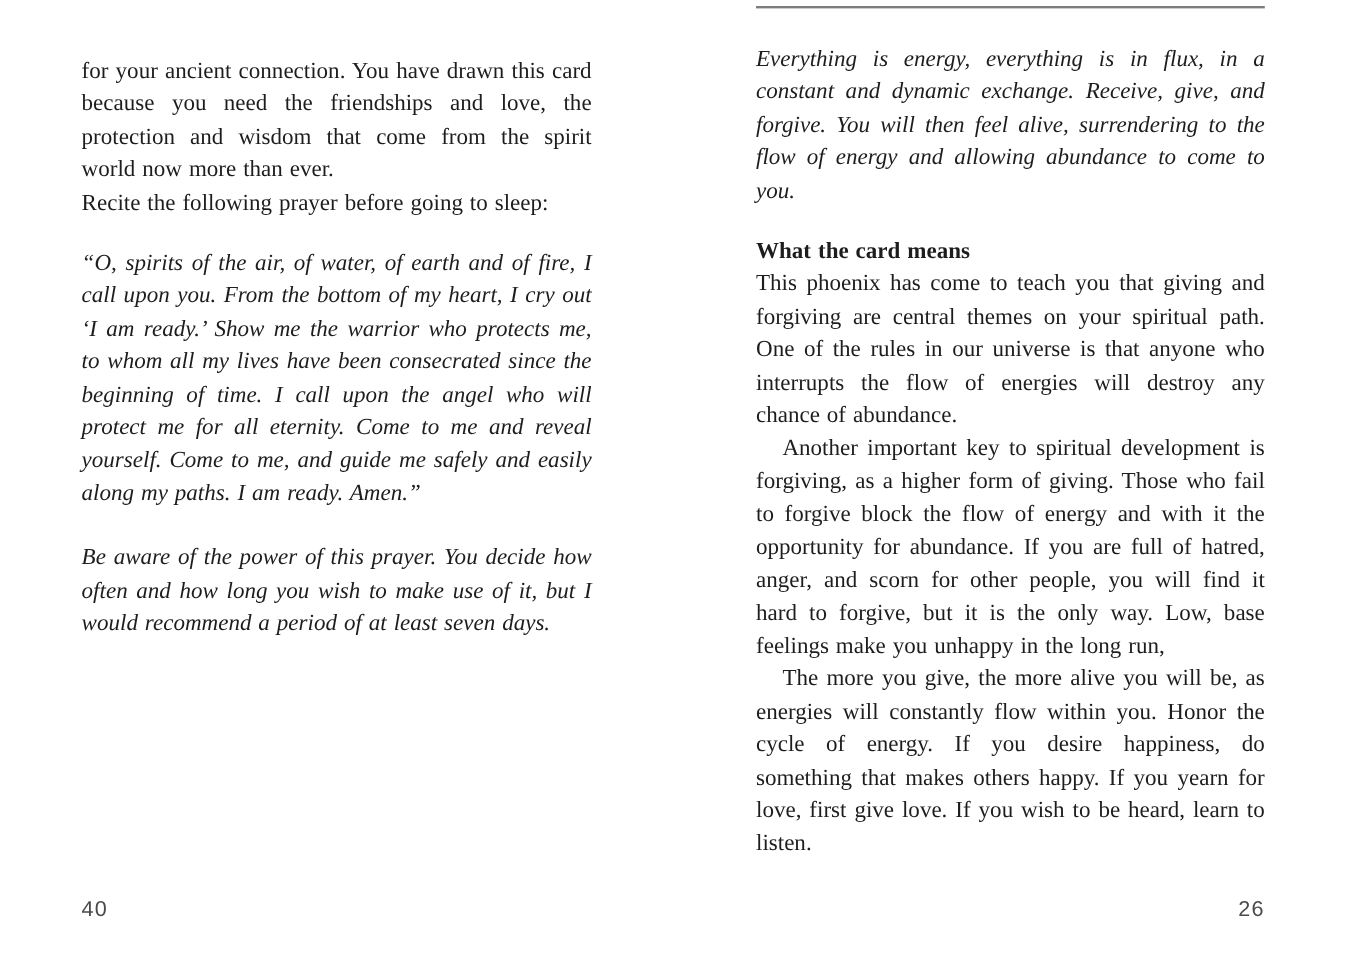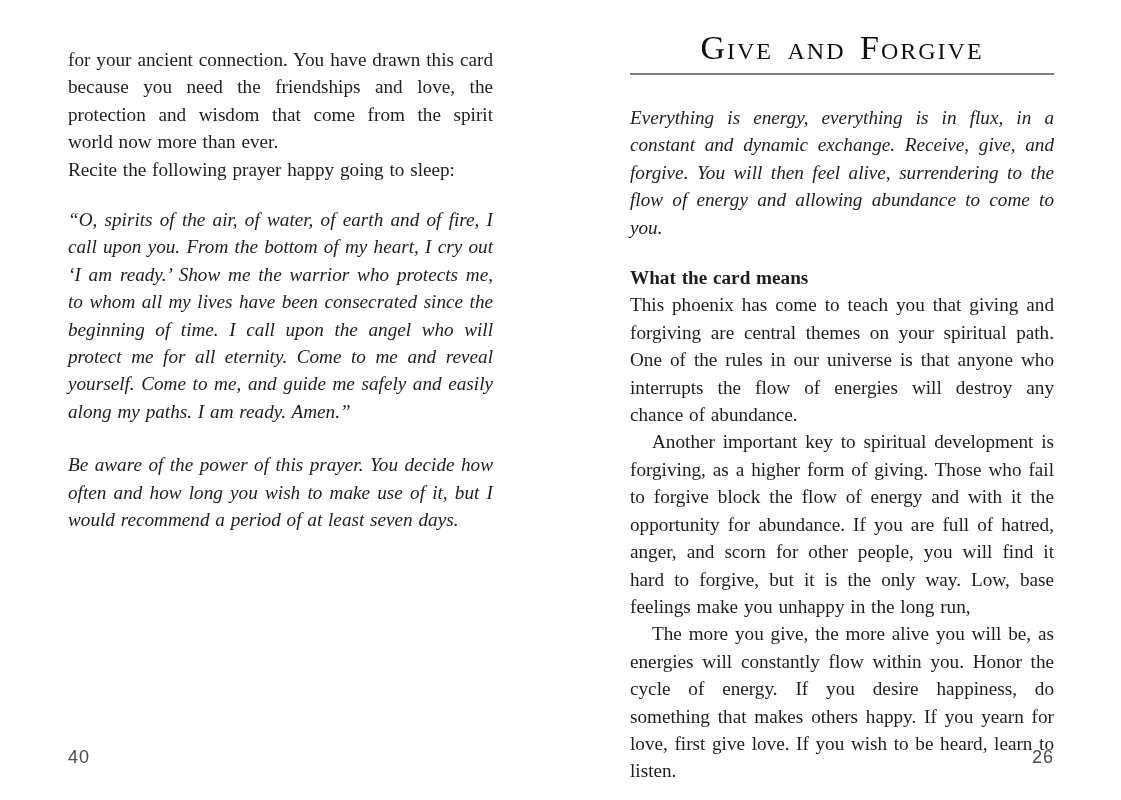--- a/index.html
+++ b/index.html
@@ -60,27 +60,26 @@
   .folio-left  { left: 68px; }
   .folio-right { left: 630px; width: 424px; text-align: right; }
 </style>
 </head>
 <body>
 
 <div class="spread">
 
   <div class="col col-left">
     <p>for your ancient connection. You have drawn this card because you need the friendships and love, the protection and wisdom that come from the spirit world now more than ever.</p>
-    <p>Recite the following prayer happy going to sleep:</p>
+    <p>Recite the following prayer before going to sleep:</p>
     <p class="italic m-prayer">“O, spirits of the air, of water, of earth and of fire, I call upon you. From the bottom of my heart, I cry out ‘I am ready.’ Show me the warrior who protects me, to whom all my lives have been consecrated since the beginning of time. I call upon the angel who will protect me for all eternity. Come to me and reveal yourself. Come to me, and guide me safely and easily along my paths. I am ready. Amen.”</p>
     <p class="m-closing">Be aware of the power of this prayer. You decide how often and how long you wish to make use of it, but I would recommend a period of at least seven days.</p>
   </div>
 
   <div class="col col-right">
-    <h1 class="title">Give and Forgive</h1>
     <div class="divider"></div>
     <p class="italic m-intro" lang="en">Everything is energy, everything is in flux, in a constant and dynamic exchange. Receive, give, and forgive. You will then feel alive, surrendering to the flow of energy and allowing abundance to come to you.</p>
     <p class="bold m-heading">What the card means</p>
     <p>This phoenix has come to teach you that giving and forgiving are central themes on your spiritual path. One of the rules in our universe is that anyone who interrupts the flow of energies will destroy any chance of abundance.</p>
     <p class="indent">Another important key to spiritual development is forgiving, as a higher form of giving. Those who fail to forgive block the flow of energy and with it the opportunity for abundance. If you are full of hatred, anger, and scorn for other people, you will find it hard to forgive, but it is the only way. Low, base feelings make you unhappy in the long run,</p>
     <p class="indent">The more you give, the more alive you will be, as energies will constantly flow within you. Honor the cycle of energy. If you desire happiness, do something that makes others happy. If you yearn for love, first give love. If you wish to be heard, learn to listen.</p>
   </div>
 
   <div class="folio folio-left">40</div>
   <div class="folio folio-right">26</div>

